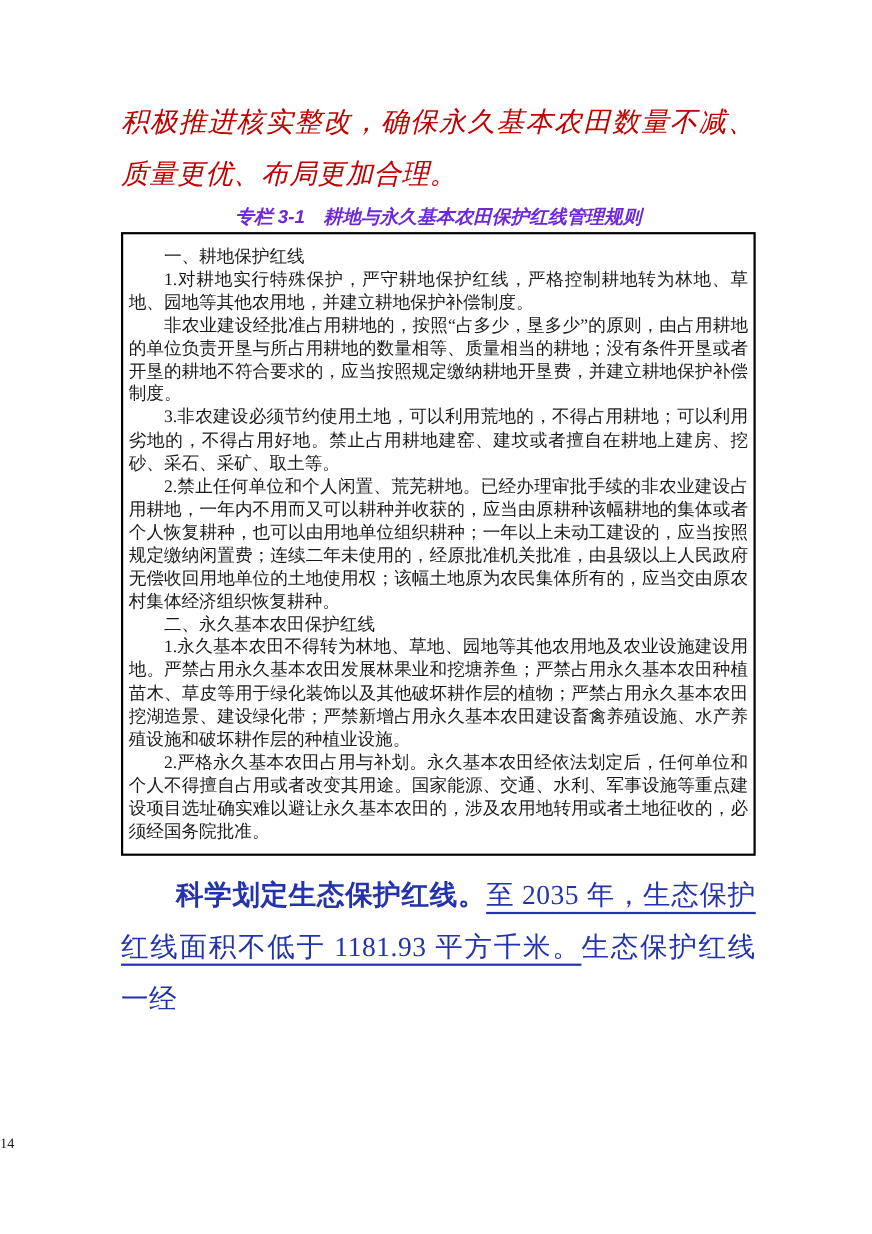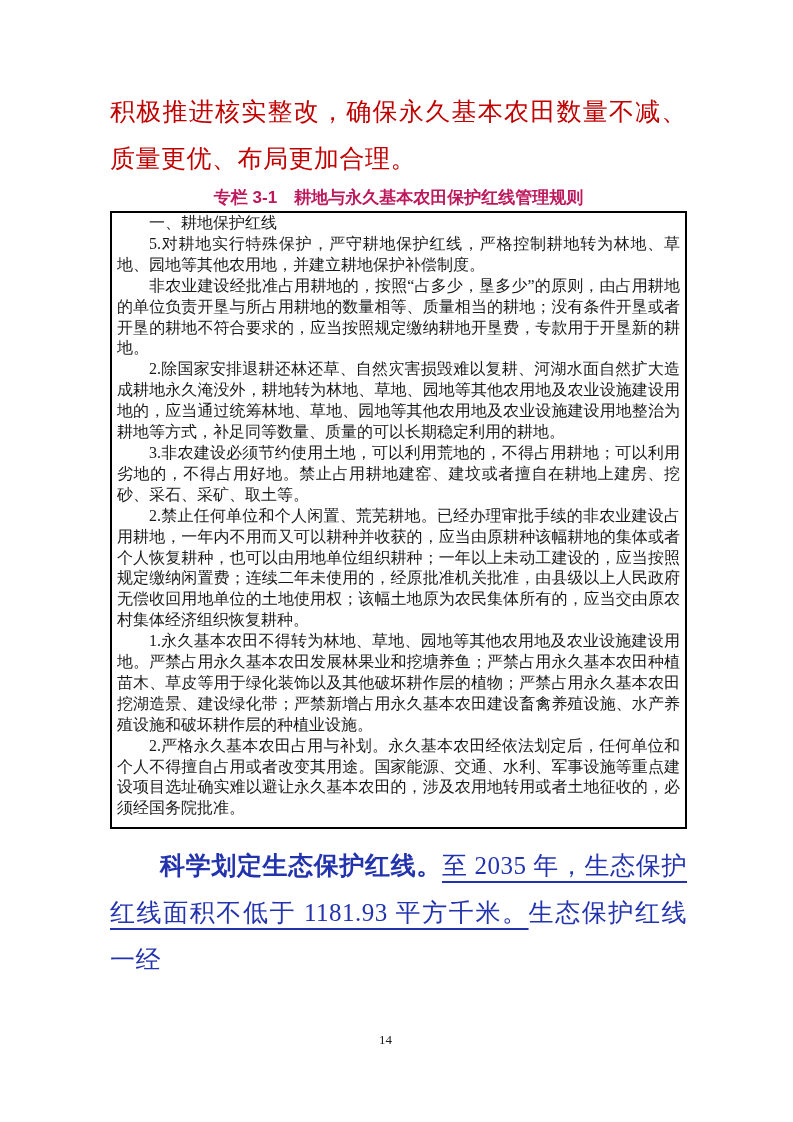--- a/index.html
+++ b/index.html
@@ -34,21 +34,21 @@
     margin: 2px 0 3px 0;
     text-align: center;
     font-family: "Liberation Sans", "DejaVu Sans", sans-serif;
     font-weight: bold;
     font-size: 17px;
     line-height: 20px;
   }
   
   .rule-box {
     border: 2px solid #000000;
-    padding: 0 5px 8px 5px;
+    padding: 11px 5px 8px 5px;
     background: #ffffff;
   }
   .box-para {
     margin: 0;
     font-size: 16px;
     line-height: 20.9px;
     text-align: justify;
     text-indent: 2em;
   }
   
@@ -68,41 +68,40 @@
     text-decoration: underline;
     text-underline-offset: 7px;
     text-decoration-thickness: 2px;
   }
   
   .page-number {
     position: absolute;
     left: 0;
     top: 1032px;
     width: 771px;
-    text-align: center;
     font-size: 13px;
     color: #1a1a1a;
   }
 </style>
 </head>
 <body>
 
 <div class="page">
 
-  <p class="intro-para" style="color: rgb(192, 0, 0);">积极推进核实整改，确保永久基本农田数量不减、质量更优、布局更加合理。</p>
+  <p class="intro-para" style="color: rgb(192, 0, 0); font-style: italic;">积极推进核实整改，确保永久基本农田数量不减、质量更优、布局更加合理。</p>
 
-  <div class="box-title" style="color: #be185d;">专栏 3-1　耕地与永久基本农田保护红线管理规则</div>
+  <div class="box-title" style="color: #6d28d9; font-style: italic;">专栏 3-1　耕地与永久基本农田保护红线管理规则</div>
 
   <div class="rule-box">
     <p class="box-para">一、耕地保护红线</p>
-    <p class="box-para">5.对耕地实行特殊保护，严守耕地保护红线，严格控制耕地转为林地、草地、园地等其他农用地，并建立耕地保护补偿制度。</p>
-    <p class="box-para">非农业建设经批准占用耕地的，按照“占多少，垦多少”的原则，由占用耕地的单位负责开垦与所占用耕地的数量相等、质量相当的耕地；没有条件开垦或者开垦的耕地不符合要求的，应当按照规定缴纳耕地开垦费，专款用于开垦新的耕地。</p>
-    <p class="box-para">2.除国家安排退耕还林还草、自然灾害损毁难以复耕、河湖水面自然扩大造成耕地永久淹没外，耕地转为林地、草地、园地等其他农用地及农业设施建设用地的，应当通过统筹林地、草地、园地等其他农用地及农业设施建设用地整治为耕地等方式，补足同等数量、质量的可以长期稳定利用的耕地。</p>
+    <p class="box-para">1.对耕地实行特殊保护，严守耕地保护红线，严格控制耕地转为林地、草地、园地等其他农用地，并建立耕地保护补偿制度。</p>
+    <p class="box-para">非农业建设经批准占用耕地的，按照“占多少，垦多少”的原则，由占用耕地的单位负责开垦与所占用耕地的数量相等、质量相当的耕地；没有条件开垦或者开垦的耕地不符合要求的，应当按照规定缴纳耕地开垦费，并建立耕地保护补偿制度。</p>
     <p class="box-para">3.非农建设必须节约使用土地，可以利用荒地的，不得占用耕地；可以利用劣地的，不得占用好地。禁止占用耕地建窑、建坟或者擅自在耕地上建房、挖砂、采石、采矿、取土等。</p>
     <p class="box-para">2.禁止任何单位和个人闲置、荒芜耕地。已经办理审批手续的非农业建设占用耕地，一年内不用而又可以耕种并收获的，应当由原耕种该幅耕地的集体或者个人恢复耕种，也可以由用地单位组织耕种；一年以上未动工建设的，应当按照规定缴纳闲置费；连续二年未使用的，经原批准机关批准，由县级以上人民政府无偿收回用地单位的土地使用权；该幅土地原为农民集体所有的，应当交由原农村集体经济组织恢复耕种。</p>
+    <p class="box-para">二、永久基本农田保护红线</p>
     <p class="box-para">1.永久基本农田不得转为林地、草地、园地等其他农用地及农业设施建设用地。严禁占用永久基本农田发展林果业和挖塘养鱼；严禁占用永久基本农田种植苗木、草皮等用于绿化装饰以及其他破坏耕作层的植物；严禁占用永久基本农田挖湖造景、建设绿化带；严禁新增占用永久基本农田建设畜禽养殖设施、水产养殖设施和破坏耕作层的种植业设施。</p>
     <p class="box-para">2.严格永久基本农田占用与补划。永久基本农田经依法划定后，任何单位和个人不得擅自占用或者改变其用途。国家能源、交通、水利、军事设施等重点建设项目选址确实难以避让永久基本农田的，涉及农用地转用或者土地征收的，必须经国务院批准。</p>
   </div>
 
   <p class="closing-para" style="color: rgb(35, 51, 174);"><span class="closing-lead">科学划定生态保护红线。</span><span class="closing-underlined">至 2035 年，生态保护红线面积不低于 1181.93 平方千米。</span><span>生态保护红线一经</span></p>
 
 </div>
 
 <div class="page-number">14</div>
 

